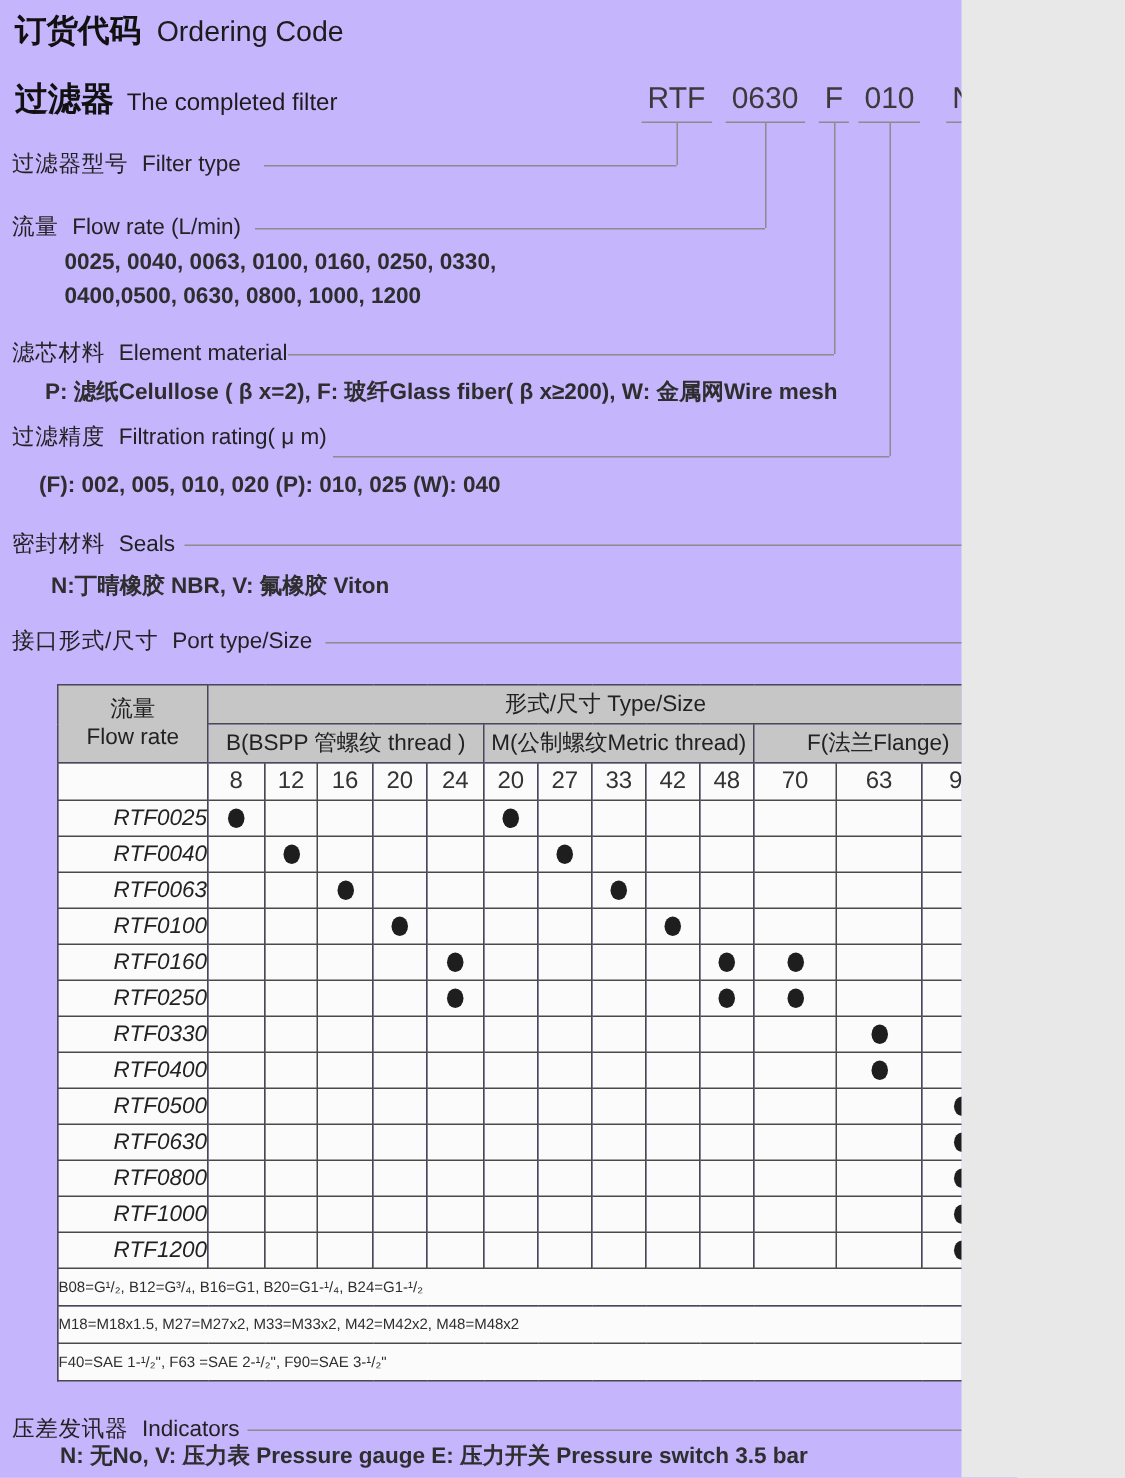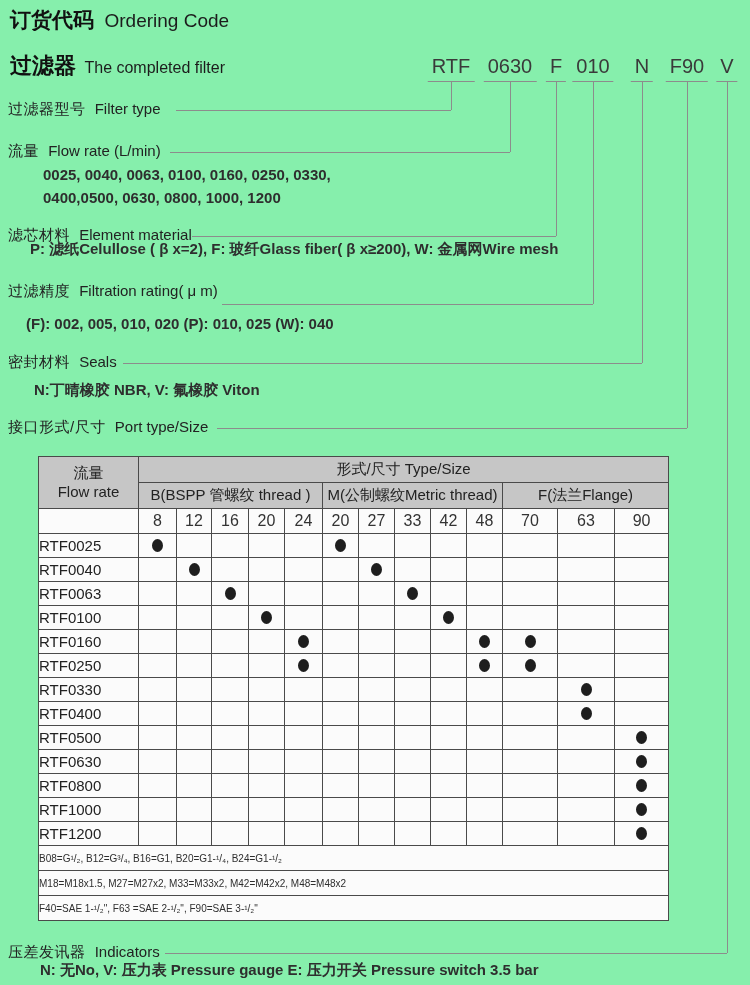--- a/index.html
+++ b/index.html
@@ -1,17 +1,17 @@
 <!DOCTYPE html>
 <html><head>
 <meta charset="utf-8">
 <style>
   html,body{margin:0;padding:0;}
   body{background:#e8e8e8;font-family:"Liberation Sans","DejaVu Sans",sans-serif;}
-  .page{position:relative;width:750px;height:985px;background:#86efac;overflow:hidden;color:#2b2b2b;}
+  .page{position:relative;width:641px;height:985px;background:#c4b5fd;overflow:hidden;color:#2b2b2b;}
 
   
   .h1{position:absolute;left:10px;top:6px;white-space:nowrap;}
   .h1 .cn{font-size:21px;font-weight:bold;color:#111;}
   .h1 .en{font-size:19px;color:#1c1c1c;margin-left:6px;}
   .h2{position:absolute;left:10px;top:51px;white-space:nowrap;}
   .h2 .cn{font-size:22px;font-weight:bold;color:#111;}
   .h2 .en{font-size:16px;color:#1c1c1c;margin-left:4px;}
 
   
@@ -30,21 +30,21 @@
   .vals{position:absolute;white-space:nowrap;font-size:15px;color:#2e2e2e;font-weight:bold;}
 
   
   table.ps{position:absolute;left:38px;top:456px;width:630px;border-collapse:collapse;
     table-layout:fixed;font-size:15px;color:#222;}
   table.ps th,table.ps td{border:1px solid #4a4a4a;padding:0;overflow:hidden;}
   table.ps th{background:#c6c6c6;font-weight:normal;height:25px;text-align:center;}
   th.flowhead{line-height:1.25;}
   td.blank{background:#fbfbfb;}
   td.size-cell{height:24px;text-align:center;font-size:16px;color:#333;background:#fbfbfb;}
-  td.model-cell{height:23px;text-align:left;padding-left:17px;background:#fbfbfb;font-size:15px;}
+  td.model-cell{height:23px;text-align:right;padding-left:17px;background:#fbfbfb;font-size:15px;font-style:italic;}
   td.avail-cell{height:23px;text-align:center;vertical-align:middle;background:#fbfbfb;}
   td.sec-f{border-left-width:2px;}
   th.sec-f{border-left-width:2px;}
   .dot{display:block;margin:0 auto;width:11px;height:13px;border-radius:50%;background:#1e1e1e;}
   td.footnote-cell{height:24px;text-align:left;padding-left:20px;background:#fbfbfb;
     font-size:10px;white-space:nowrap;color:#2e2e2e;margin-top:12px;}
 </style>
 </head>
 <body>
 
@@ -92,21 +92,21 @@
     <span class="cn">流量</span>
     <span class="en">Flow rate (L/min)</span>
   </div>
   <div class="vals" style="top:166px;left:43px">0025, 0040, 0063, 0100, 0160, 0250, 0330,</div>
   <div class="vals" style="top:189px;left:43px">0400,0500, 0630, 0800, 1000, 1200</div>
 
   <div class="label" style="top:226px">
     <span class="cn">滤芯材料</span>
     <span class="en">Element material</span>
   </div>
-  <div class="vals" style="top:240px;left:30px">P: 滤纸Celullose ( β x=2),  F: 玻纤Glass fiber( β x≥200), W: 金属网Wire mesh</div>
+  <div class="vals" style="top:252px;left:30px">P: 滤纸Celullose ( β x=2),  F: 玻纤Glass fiber( β x≥200), W: 金属网Wire mesh</div>
 
   <div class="label" style="top:282px">
     <span class="cn">过滤精度</span>
     <span class="en">Filtration rating( μ m)</span>
   </div>
   <div class="vals" style="top:315px;left:26px">(F): 002, 005, 010, 020 (P): 010, 025 (W): 040</div>
 
   <div class="label" style="top:353px">
     <span class="cn">密封材料</span>
     <span class="en">Seals</span>

